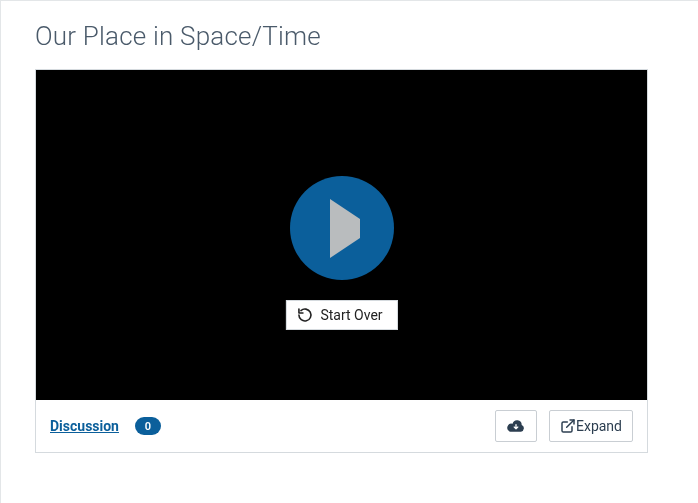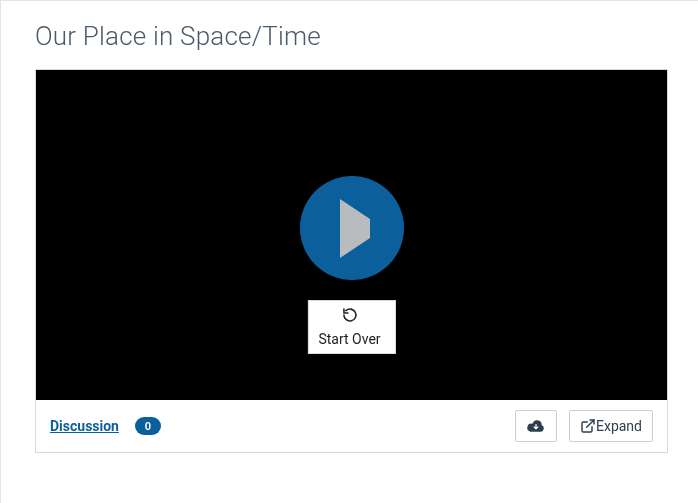--- a/index.html
+++ b/index.html
@@ -11,21 +11,21 @@
     background: #ffffff;
     color: #2c3e50;
   }
   .frame {
     box-sizing: border-box;
     width: 698px;
     height: 503px;
     border: 1px solid #e3e6e8;
     border-right: none;
     border-bottom: none;
-    padding: 14px 30px 20px 34px;
+    padding: 14px 50px 20px 34px;
   }
   .page-title {
     font-size: 26px;
     font-weight: 300;
     color: #4a5a6a;
     margin: 6px 0 18px 0;
     letter-spacing: 0.2px;
   }
   .video-card {
     border: 1px solid #d5dade;
@@ -65,21 +65,20 @@
     background: #ffffff;
     border: 1px solid #d5dade;
     padding: 6px 14px 6px 10px;
     font-size: 14px;
     color: #222;
     display: inline-flex;
     align-items: center;
     gap: 8px;
     cursor: pointer;
     font-family: inherit;
-    flex-direction: column;
   }
   .start-over svg { display: block; }
   .toolbar {
     display: flex;
     align-items: center;
     padding: 10px 14px;
     gap: 12px;
     background: #fff;
   }
   .discussion-link {

